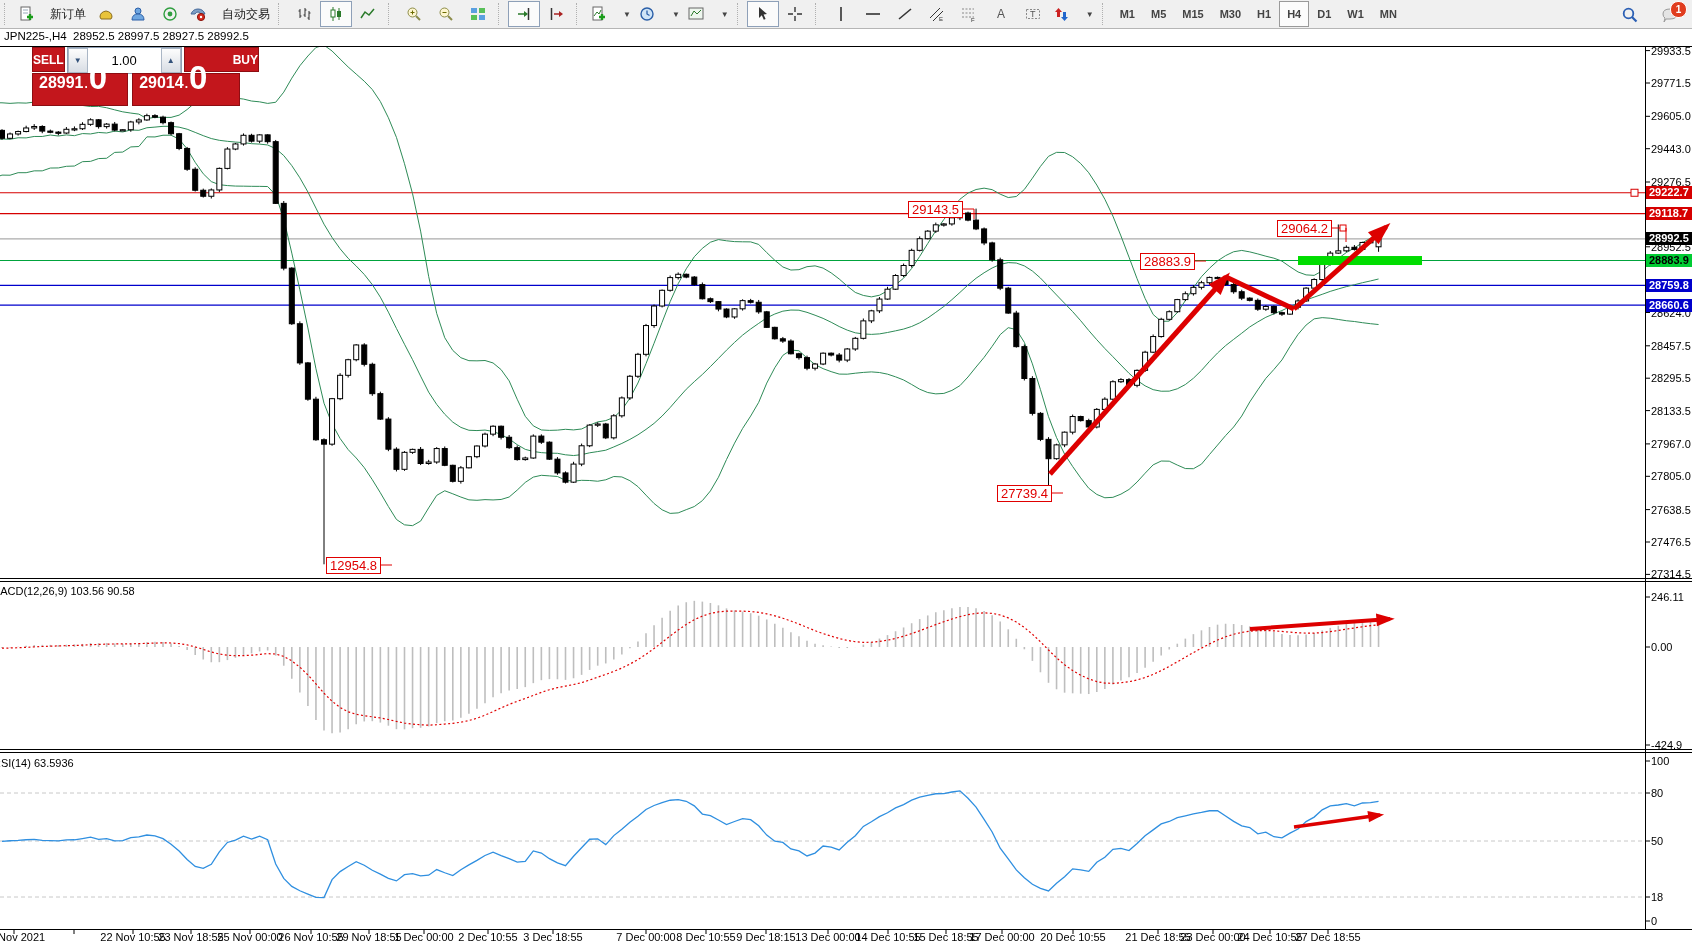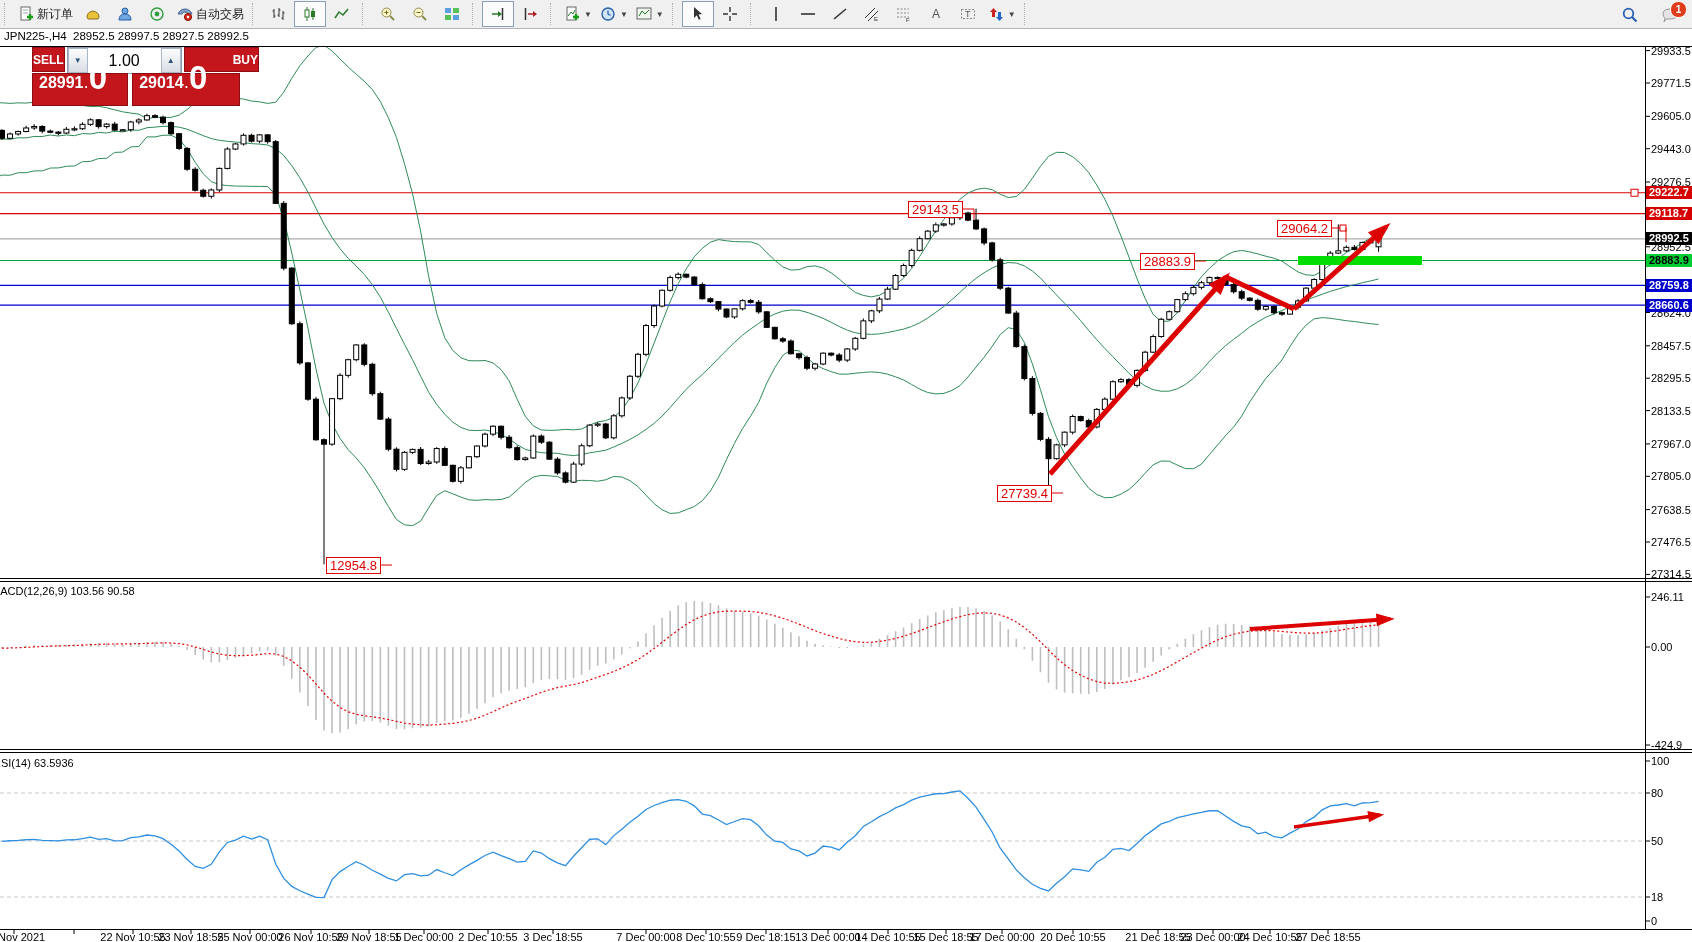--- a/index.html
+++ b/index.html
@@ -1,20 +1,20 @@
 <!DOCTYPE html>
 <html><head>
 <meta charset="utf-8">
 <style>
   html,body{margin:0;padding:0;background:#fff;font-family:"Liberation Sans",sans-serif;}
   #app{position:relative;width:1692px;height:942px;overflow:hidden;background:#fff;}
   
   #toolbar{position:absolute;left:0;top:0;width:1692px;height:28px;background:#f0f0f0;
            border-bottom:1px solid #b5b5b5;display:flex;align-items:center;z-index:30;font-size:11px;color:#333;}
-  .tb{height:24px;min-width:24px;display:flex;align-items:center;justify-content:center;gap:3px;
+  .tb{height:24px;min-width:24px;display:flex;align-items:center;justify-content:center;gap:16px;
       padding:0 3px;border:1px solid transparent;background:transparent;cursor:default;}
   .tb.active{border:1px solid #8ea0b8;background:#fbfbfb;}
   .tb-label{font-size:12px;color:#222;white-space:nowrap;}
   .sep{width:6px;height:22px;border-left:1px dotted #b0b0b0;margin:0 3px 0 4px;}
   .tf{height:22px;padding:1px 7px;font-size:11px;font-weight:bold;color:#444;border:1px solid transparent;
       display:flex;align-items:center;}
   .tf.active{border:1px solid #9a9a9a;background:#fcfcfc;}
   .dd{font-size:8px;color:#444;margin-left:1px;}
   #tb-right{position:absolute;right:6px;top:2px;display:flex;align-items:center;gap:8px;}
   #notif{position:relative;width:24px;height:24px;}
@@ -25,21 +25,21 @@
   
   #trade-panel{position:absolute;left:0px;top:47px;z-index:25;width:208px;margin-left:32px;}
   #tp-row1{display:flex;height:25px;}
   .tp-btn{background:#c3161c;color:#fff;font-weight:bold;font-size:12px;border:1px solid #8d0d12;
           display:flex;align-items:center;justify-content:center;}
   #sell-btn{width:44px;}
   #buy-btn{width:50px;margin-left:2px;padding-left:48px;}
   #vol-box{display:flex;height:25px;margin-left:2px;border:1px solid #8fa0b5;background:#fff;}
   .vol-arrow{width:18px;background:linear-gradient(#fdfdfd,#d8dde4);border:1px solid #aab6c5;color:#33527a;
              font-size:8px;display:flex;align-items:center;justify-content:center;}
-  #vol-value{width:73px;display:flex;align-items:center;justify-content:center;font-size:16px;color:#000;}
+  #vol-value{width:73px;display:flex;align-items:center;justify-content:center;font-size:13px;color:#000;}
   #tp-row2{display:flex;margin-top:1px;height:33px;}
   .tp-price{background:#c3161c;color:#fff;display:flex;align-items:flex-end;justify-content:flex-start;
             padding:0 2px 13px 6px;border:1px solid #8d0d12;}
   #sell-price-box{width:88px;}
   #buy-price-box{width:100px;margin-left:4px;}
   .pp{font-size:16px;font-weight:bold;line-height:18px;}
   .pd{font-size:12px;font-weight:bold;margin:0 1px;line-height:16px;}
   .pbig{font-size:33px;font-weight:bold;line-height:28px;}
   
   .axis-tick{position:absolute;left:1651px;font-size:11px;color:#000;transform:translateY(-6px);z-index:10;white-space:nowrap;}
@@ -223,20 +223,31 @@
         </svg>
   </div>
   <div class="tb">
     <svg width="16" height="16">
           <path d="M5 10V5H3l3.5-4L10 5H8v5z" fill="#c22" transform="translate(-1,1)"></path>
           <path d="M11 7v5h2l-3.5 4L6 12h2V7z" fill="#26c" transform="translate(2,-1)"></path>
         </svg>
     <span class="dd">▼</span>
   </div>
   <span class="sep"></span>
+  <div id="tf-group" style="display:flex;align-items:center;">
+        <div class="tf">M1</div>
+        <div class="tf">M5</div>
+        <div class="tf">M15</div>
+        <div class="tf">M30</div>
+        <div class="tf">H1</div>
+        <div class="tf active">H4</div>
+        <div class="tf">D1</div>
+        <div class="tf">W1</div>
+        <div class="tf">MN</div>
+      </div>
   <div id="tb-right">
     <div class="tb">
       <svg width="18" height="18">
             <circle cx="7.5" cy="7.5" r="4.8" fill="none" stroke="#2b5fb4" stroke-width="1.8"></circle>
             <line x1="11" y1="11" x2="15.5" y2="15.5" stroke="#2b5fb4" stroke-width="2.2"></line>
           </svg>
     </div>
     <div id="notif" class="tb">
       <svg width="18" height="16">
             <path d="M2 7 Q2 2 9 2 Q16 2 16 7 Q16 12 9 12 L5 12 L3 15 L4 11 Q2 10 2 7Z" fill="#e4e4e4" stroke="#9a9a9a"></path>

